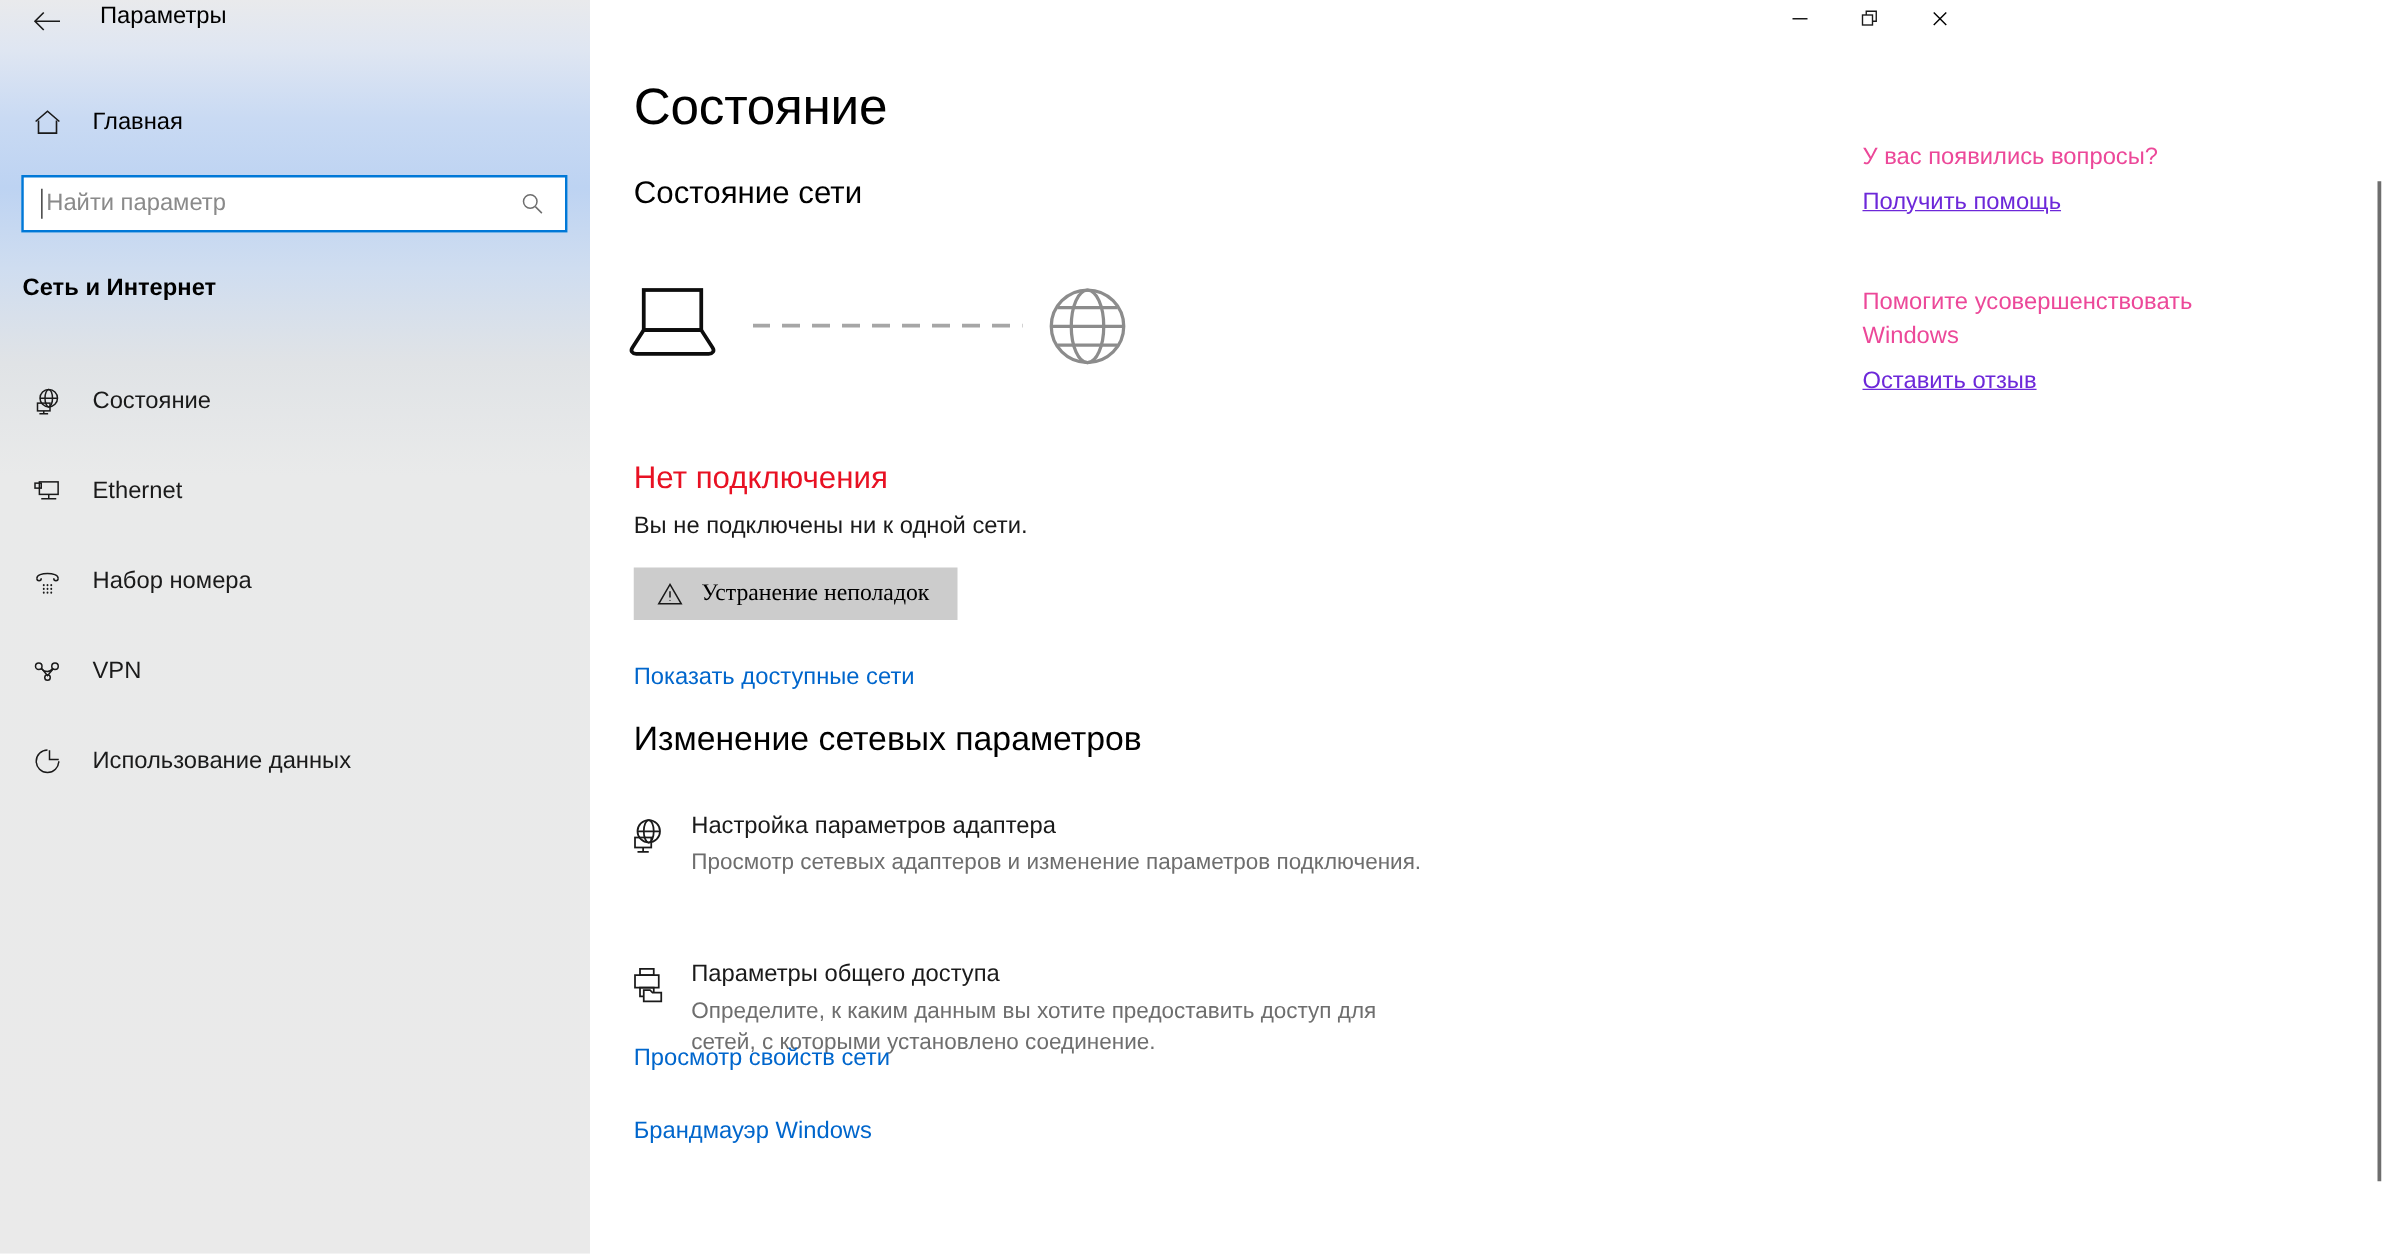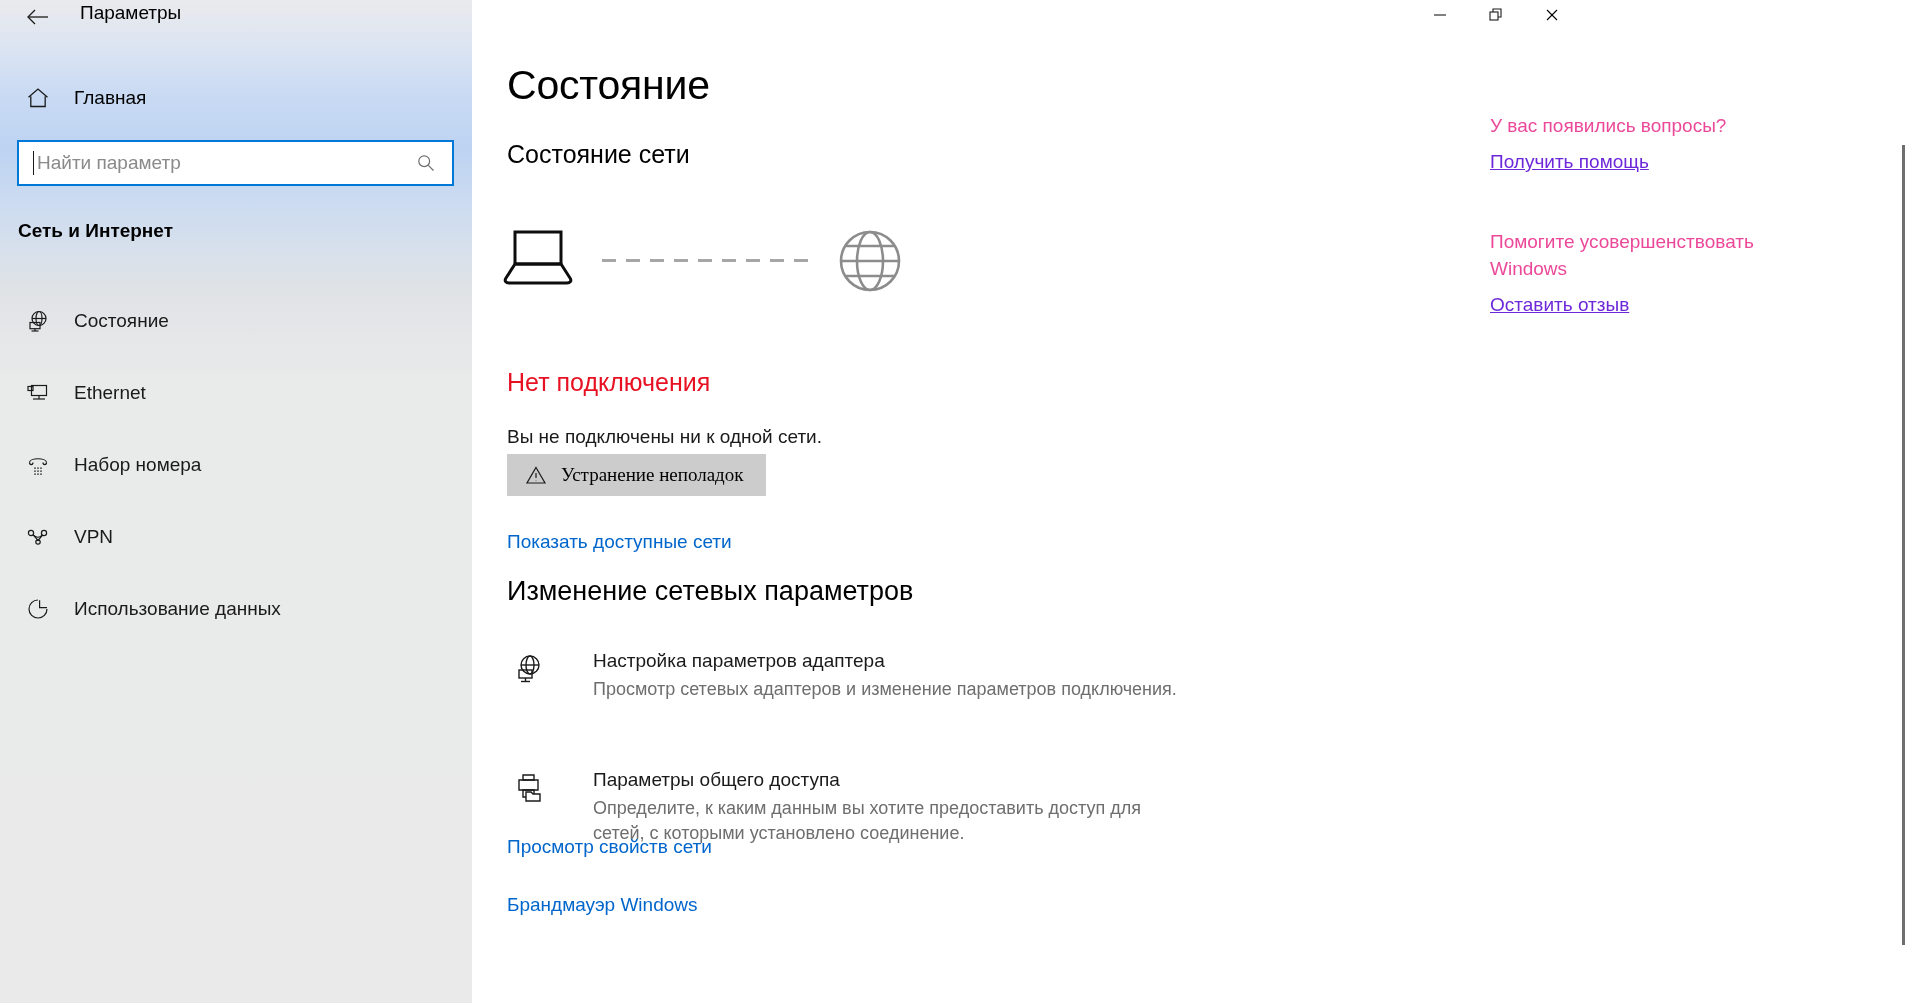--- a/index.html
+++ b/index.html
@@ -100,21 +100,21 @@
     position:absolute; left:100px; top:41px; width:216px; height:3px;
     background:repeating-linear-gradient(to right,#a6a6a6 0px,#a6a6a6 14px,transparent 14px,transparent 24px);
   }
 
   .status-title {
     position:absolute; left:35px; top:368px;
     font-size:25px; color:#e81123;
   }
   .status-desc {
     position:absolute; left:35px; top:410px;
-    font-size:19px; color:#1a1a1a;margin-top:16px;
+    font-size:19px; color:#1a1a1a;
   }
   .trouble-btn {
     position:absolute; left:35px; top:454px; height:42px;
     background:#cccccc; border:none;
     display:flex; align-items:center; padding:0 22px 0 18px;
     font-family:Liberation Serif, serif;
   }
   .trouble-btn .warn { margin-right:14px; display:flex; align-items:center; }
   .trouble-btn .t { font-size:19px; color:#000; white-space:nowrap; }
 
@@ -125,21 +125,21 @@
   }
   .lnk-show-nets { left:35px; top:519px; }
   .lnk-props     { left:35px; top:824px; }
   .lnk-firewall  { left:35px; top:882px; }
 
   .change-title {
     position:absolute; left:35px; top:576px;
     font-size:27px; font-weight:400; color:#000;
   }
 
-  .opt { position:absolute; left:28px; width:700px; display:flex;gap:29px; }
+  .opt { position:absolute; left:17px; width:700px; display:flex; }
   .opt .ic {
     width:58px; flex:none; display:flex; justify-content:center;
     padding-top:4px; color:#1a1a1a;
   }
   .opt .txt { padding-left:6px; }
   .opt .t1 { font-size:19px; color:#1a1a1a; line-height:26px; }
   .opt .t2 { font-size:18px; color:#6e6e6e; line-height:25px; margin-top:3px; max-width:600px; }
   .opt-adapter { top:648px; }
   .opt-sharing { top:767px; width:760px; }
   .opt-sharing .t2 { max-width:600px; }

